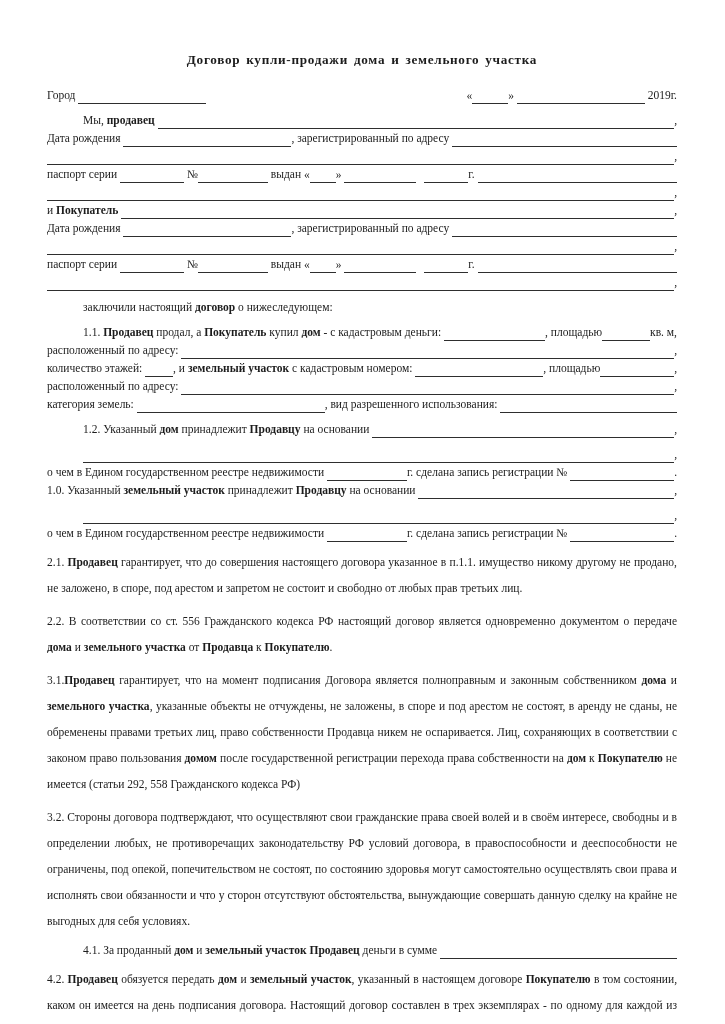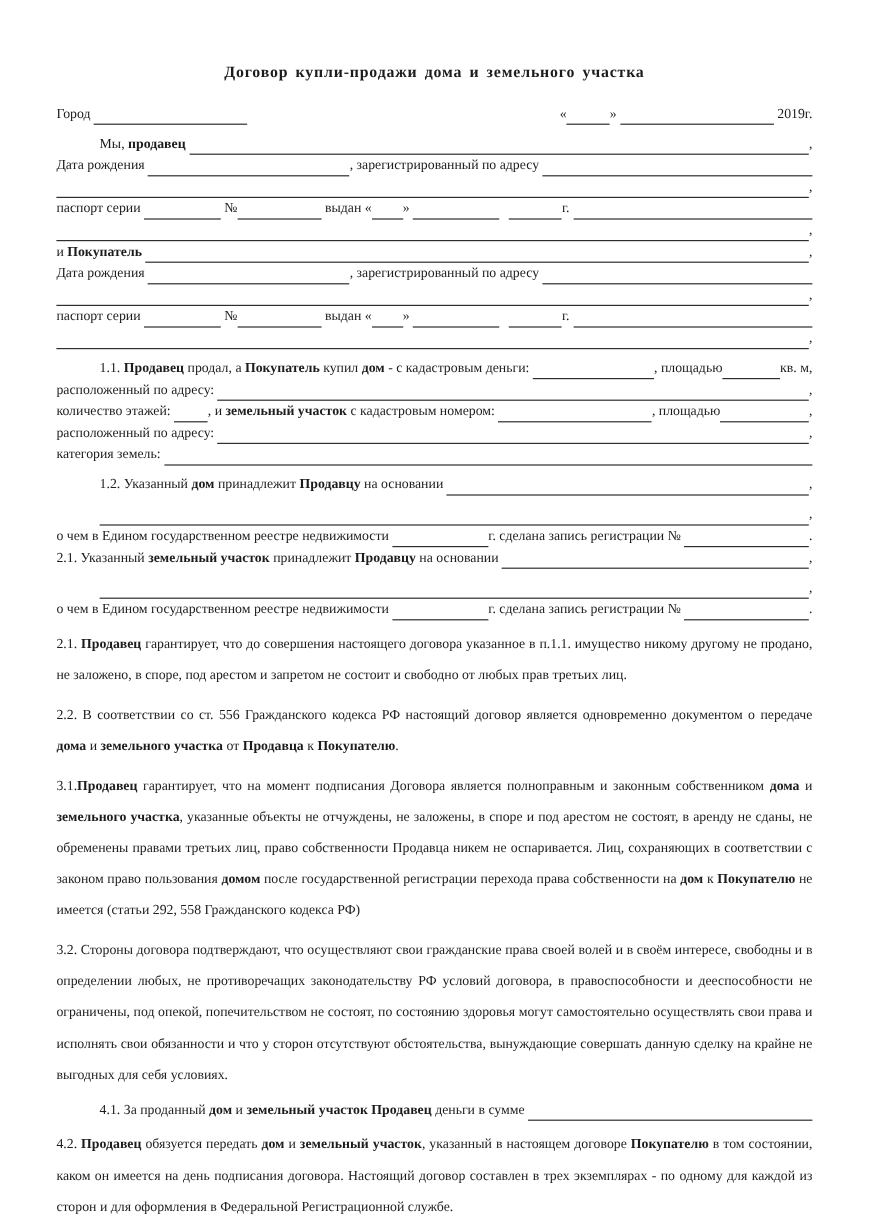--- a/index.html
+++ b/index.html
@@ -112,20 +112,25 @@
         <span class="gap" style="width: 8px;">&nbsp;</span>
         <span class="blank" style="width: 44px;">&nbsp;</span>
         <span class="t">г. </span>
         <span class="blank fill">&nbsp;</span>
       </div>
       <div class="line">
         <span class="blank fill">&nbsp;</span>
         <span class="t">,</span>
       </div>
       <div class="line sp">
+        <span class="t">заключили настоящий </span>
+        <span class="t b">договор</span>
+        <span class="t"> о нижеследующем:</span>
+      </div>
+      <div class="line sp">
         <span class="t">1.1. </span>
         <span class="t b">Продавец</span>
         <span class="t"> продал, а </span>
         <span class="t b">Покупатель</span>
         <span class="t"> купил </span>
         <span class="t b">дом</span>
         <span class="t"> - с кадастровым деньги: </span>
         <span class="blank fill">&nbsp;</span>
         <span class="t">, площадью</span>
         <span class="blank" style="width: 48px;">&nbsp;</span>
@@ -148,20 +153,21 @@
         <span class="t">,</span>
       </div>
       <div class="line">
         <span class="t">расположенный по адресу: </span>
         <span class="blank fill">&nbsp;</span>
         <span class="t">,</span>
       </div>
       <div class="line">
         <span class="t">категория земель: </span>
         <span class="blank" style="width: 188px;">&nbsp;</span>
+        <span class="t">, вид разрешенного использования: </span>
         <span class="blank fill">&nbsp;</span>
       </div>
       <div class="line sp">
         <span class="t">1.2. Указанный </span>
         <span class="t b">дом</span>
         <span class="t"> принадлежит </span>
         <span class="t b">Продавцу</span>
         <span class="t"> на основании </span>
         <span class="blank fill">&nbsp;</span>
         <span class="t">,</span>
@@ -171,21 +177,21 @@
         <span class="t">,</span>
       </div>
       <div class="line">
         <span class="t">о чем в Едином государственном реестре недвижимости </span>
         <span class="blank" style="width: 80px;">&nbsp;</span>
         <span class="t">г. сделана запись регистрации № </span>
         <span class="blank fill">&nbsp;</span>
         <span class="t">.</span>
       </div>
       <div class="line">
-        <span class="t">2.1. Указанный </span>
+        <span class="t">1.0. Указанный </span>
         <span class="t b">земельный участок</span>
         <span class="t"> принадлежит </span>
         <span class="t b">Продавцу</span>
         <span class="t"> на основании </span>
         <span class="blank fill">&nbsp;</span>
         <span class="t">,</span>
       </div>
       <div class="line sp">
         <span class="blank fill">&nbsp;</span>
         <span class="t">,</span>

